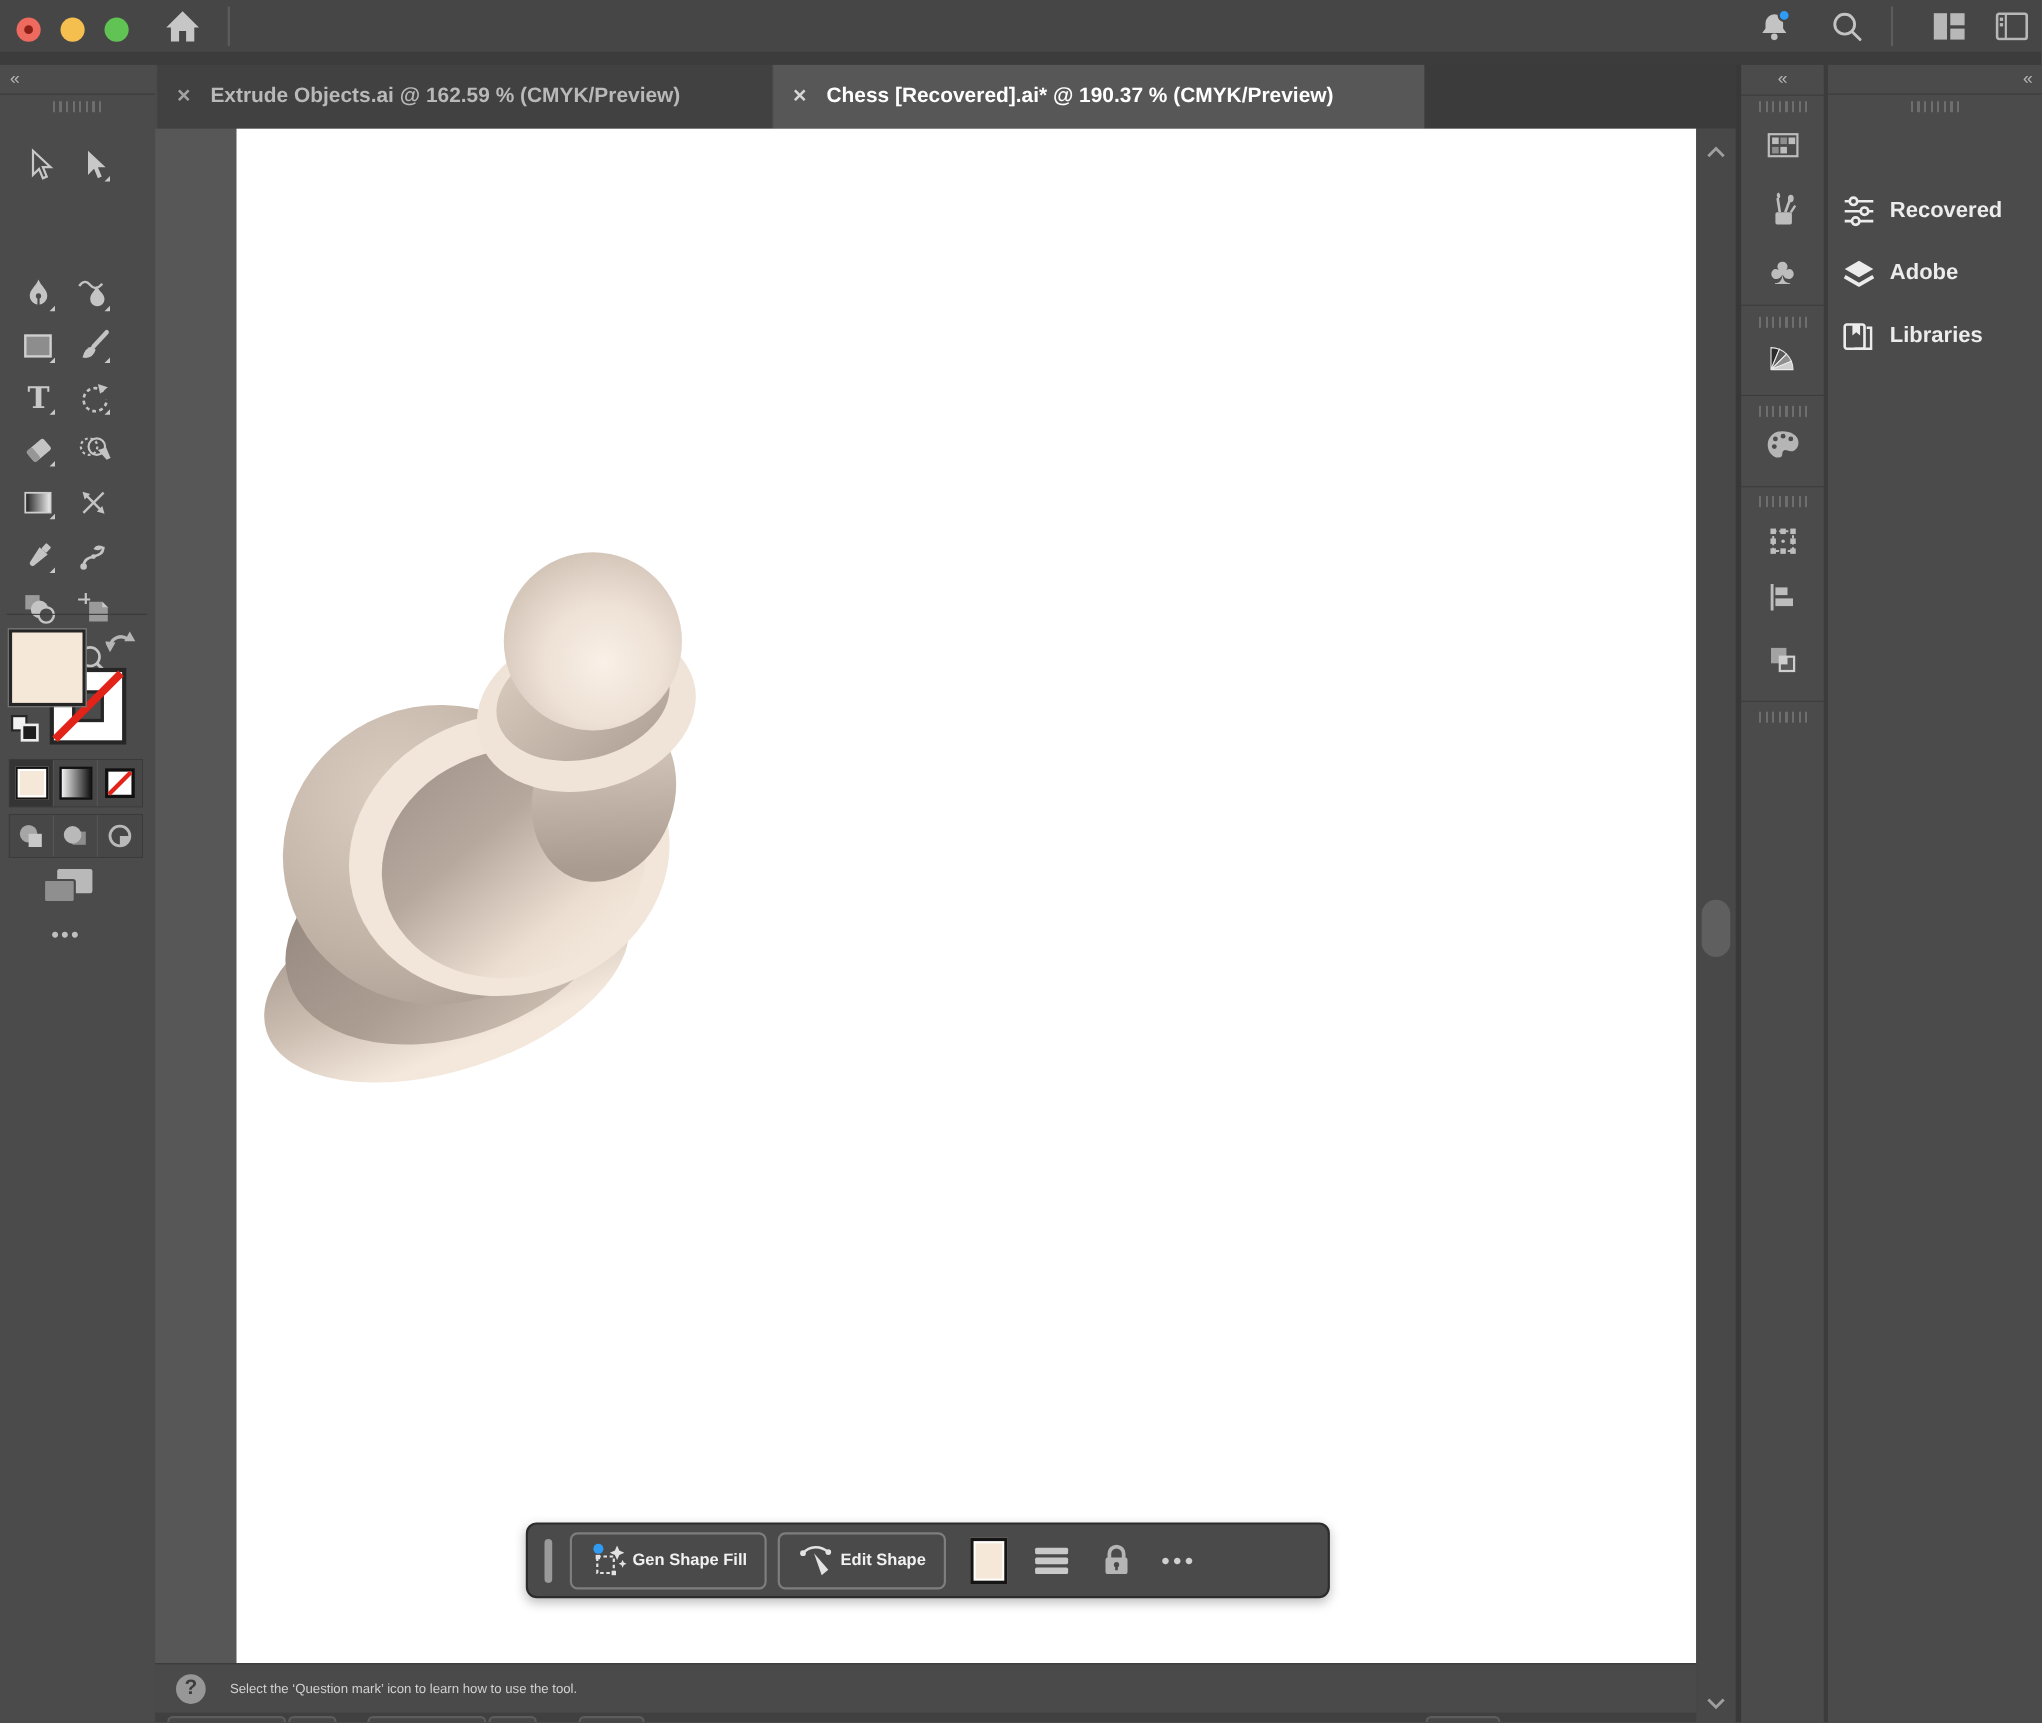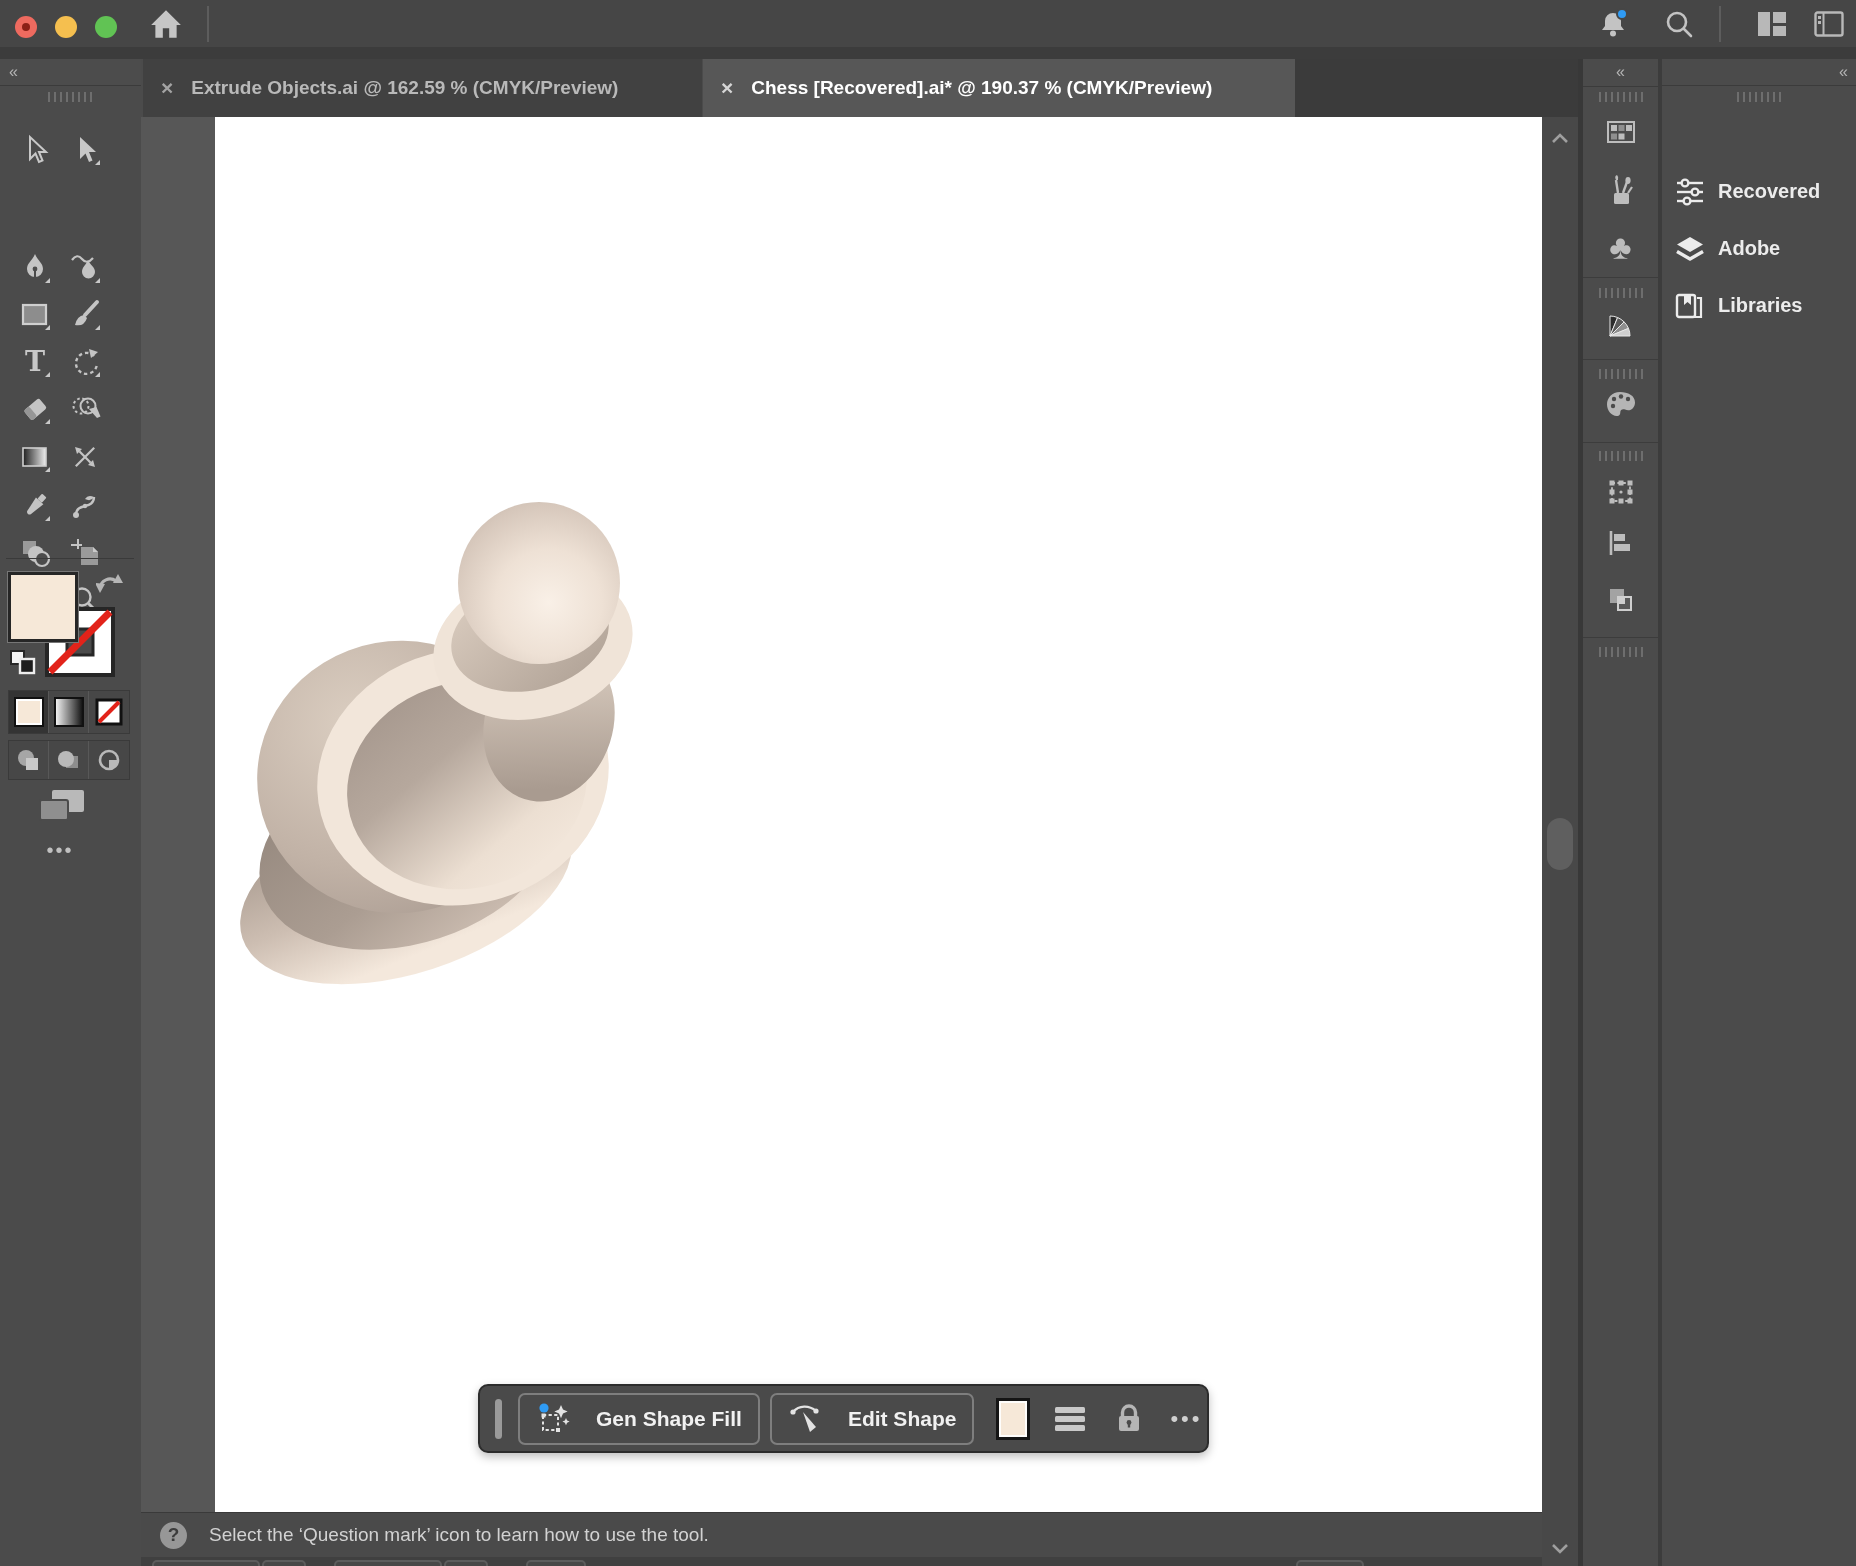--- a/index.html
+++ b/index.html
@@ -38,31 +38,31 @@
 
   
   #canvas{left:141px;top:117px;width:1401px;height:1395px;background:#575757;}
   #artboard{position:absolute;left:74px;top:0;width:1327px;height:1395px;background:#ffffff;}
 
   
   #ctx{left:478px;top:1384px;width:731px;height:69px;background:#4a4a4a;border:2px solid #2c2c2c;
        border-radius:10px;box-sizing:border-box;display:flex;align-items:center;
        box-shadow:0 4px 10px rgba(0,0,0,.25);}
   .ctx-btn{height:52px;border:2px solid #7e7e7e;border-radius:7px;display:flex;align-items:center;
-           padding:0 16px;color:#f1f1f1;font-size:21px;font-weight:600;gap:26px;box-sizing:border-box;}
+           padding:0 16px;color:#f1f1f1;font-size:15px;font-weight:600;gap:5px;box-sizing:border-box;}
 
   
   #vscroll{left:1542px;top:117px;width:36px;height:1449px;background:#484848;}
 
   
   #statusbar{left:141px;top:1512px;width:1401px;height:45px;background:#4a4a4a;border-top:1px solid #3a3a3a;
              display:flex;align-items:center;box-sizing:border-box;}
   #help-badge{width:27px;height:27px;border-radius:50%;background:#979797;color:#3c3c3c;font-weight:bold;
               font-size:19px;display:flex;align-items:center;justify-content:center;margin:0 22px 0 19px;}
-  #status-text{color:#d2d2d2;font-size:19px;}
+  #status-text{color:#d2d2d2;font-size:12px;}
   #bottomstrip{left:141px;top:1557px;width:1401px;height:9px;background:#404040;overflow:hidden;}
   .stub{position:absolute;top:3px;height:12px;border:2px solid #5c5c5c;border-radius:5px;background:#474747;}
 
   
   #right-div1{left:1578px;top:59px;width:5px;height:1507px;background:#383838;}
   #rail{left:1583px;top:59px;width:75px;height:1507px;background:#4b4b4b;}
   #rail-header{position:absolute;left:0;top:0;width:75px;height:27px;border-bottom:1px solid #3b3b3b;
                color:#b4b4b4;font-size:16px;line-height:26px;text-align:center;}
   .rail-div{position:absolute;left:0;width:75px;height:1px;background:#3c3c3c;}
   .rail-ico{position:absolute;left:15px;width:45px;height:40px;display:flex;align-items:center;justify-content:center;color:#bdbdbd;}

